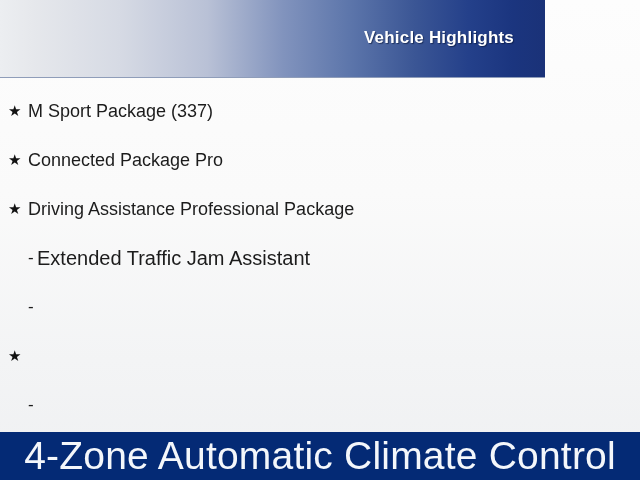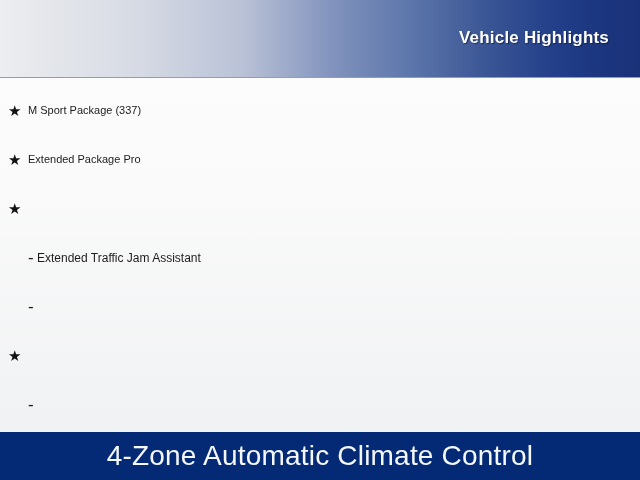--- a/index.html
+++ b/index.html
@@ -19,21 +19,21 @@
     height: 480px;
     background: linear-gradient(to bottom, #fdfdfd 0%, #fafafa 40%, #f3f4f5 75%, #eff0f2 100%);
     overflow: hidden;
   }
 
   
   #header {
     position: absolute;
     left: 0;
     top: 0;
-    width: 640px;
+    width: 545px;
     height: 78px;
     background: linear-gradient(to right,
         #eceef1 0%,
         #e6e8ec 6%,
         #d6dae4 22%,
         #b9c1d6 38%,
         #8193bd 52%,
         #5d76ab 64%,
         #3b5695 76%,
         #24408a 86%,
@@ -84,43 +84,43 @@
   }
   .bullet-dash {
     display: inline-block;
     width: 9px;
     font-size: 17px;
     line-height: 1;
     color: #1c1c1c;
     flex: 0 0 auto;
   }
   .feature-text {
-    font-size: 11px;
+    font-size: 18px;
     color: #1c1c1c;
     line-height: 1;
     white-space: nowrap;
   }
   .feature-row.level-1 .feature-text {
-    font-size: 12px;
+    font-size: 20px;
   }
 
   
   #bottom-banner {
     position: absolute;
     left: 0;
     bottom: 0;
     width: 640px;
     height: 48px;
     background: #042a75;
     display: flex;
     align-items: center;
     justify-content: center;
   }
   #bottom-banner-text {
-    font-size: 28px;
+    font-size: 39px;
     font-weight: normal;
     color: #f4f7fb;
     letter-spacing: 0.2px;
     white-space: nowrap;
   }
 </style>
 </head>
 <body>
 
 <div id="slide">
@@ -129,24 +129,25 @@
     <div id="header-title">Vehicle Highlights</div>
   </div>
 
   <div id="feature-list">
       <div class="feature-row level-0">
         <span class="bullet-star">★</span>
         <span class="feature-text">M Sport Package (337)</span>
       </div>
       <div class="feature-row level-0">
         <span class="bullet-star">★</span>
-        <span class="feature-text">Extended Package Pro</span>
+        <span class="feature-text">Connected Package Pro</span>
       </div>
       <div class="feature-row level-0">
         <span class="bullet-star">★</span>
+        <span class="feature-text">Driving Assistance Professional Package</span>
       </div>
       <div class="feature-row level-1">
         <span class="bullet-dash">-</span>
         <span class="feature-text">Extended Traffic Jam Assistant</span>
       </div>
       <div class="feature-row level-1">
         <span class="bullet-dash">-</span>
       </div>
       <div class="feature-row level-0">
         <span class="bullet-star">★</span>

